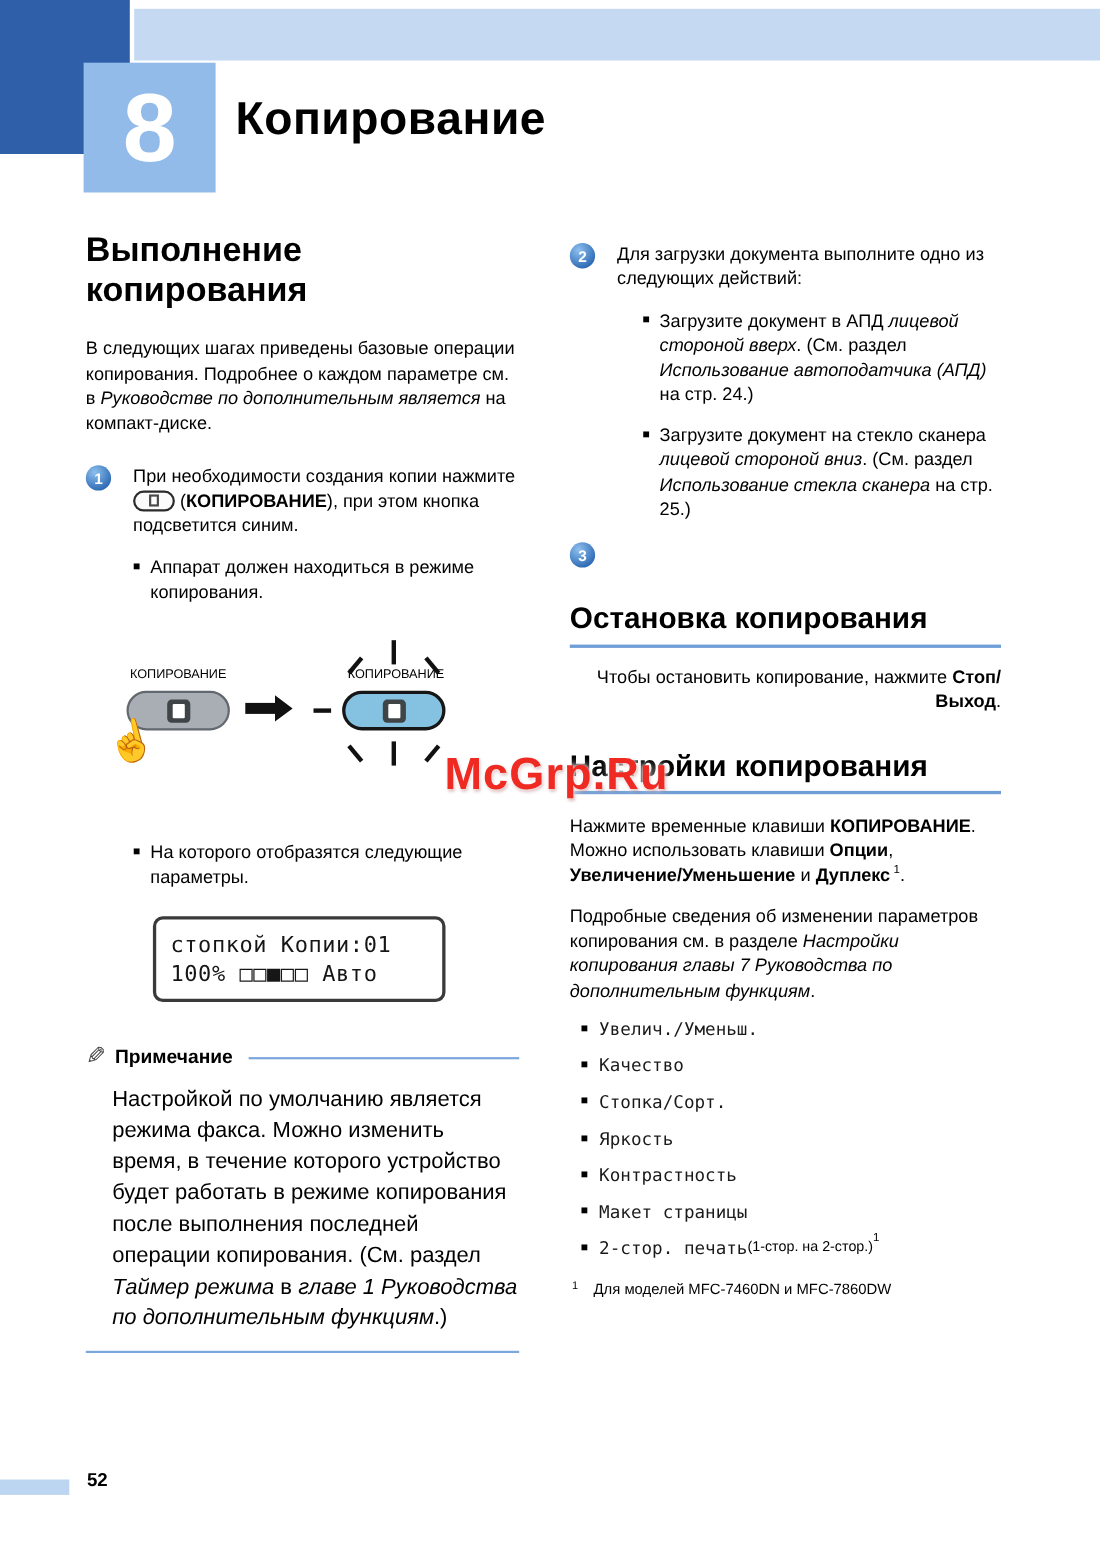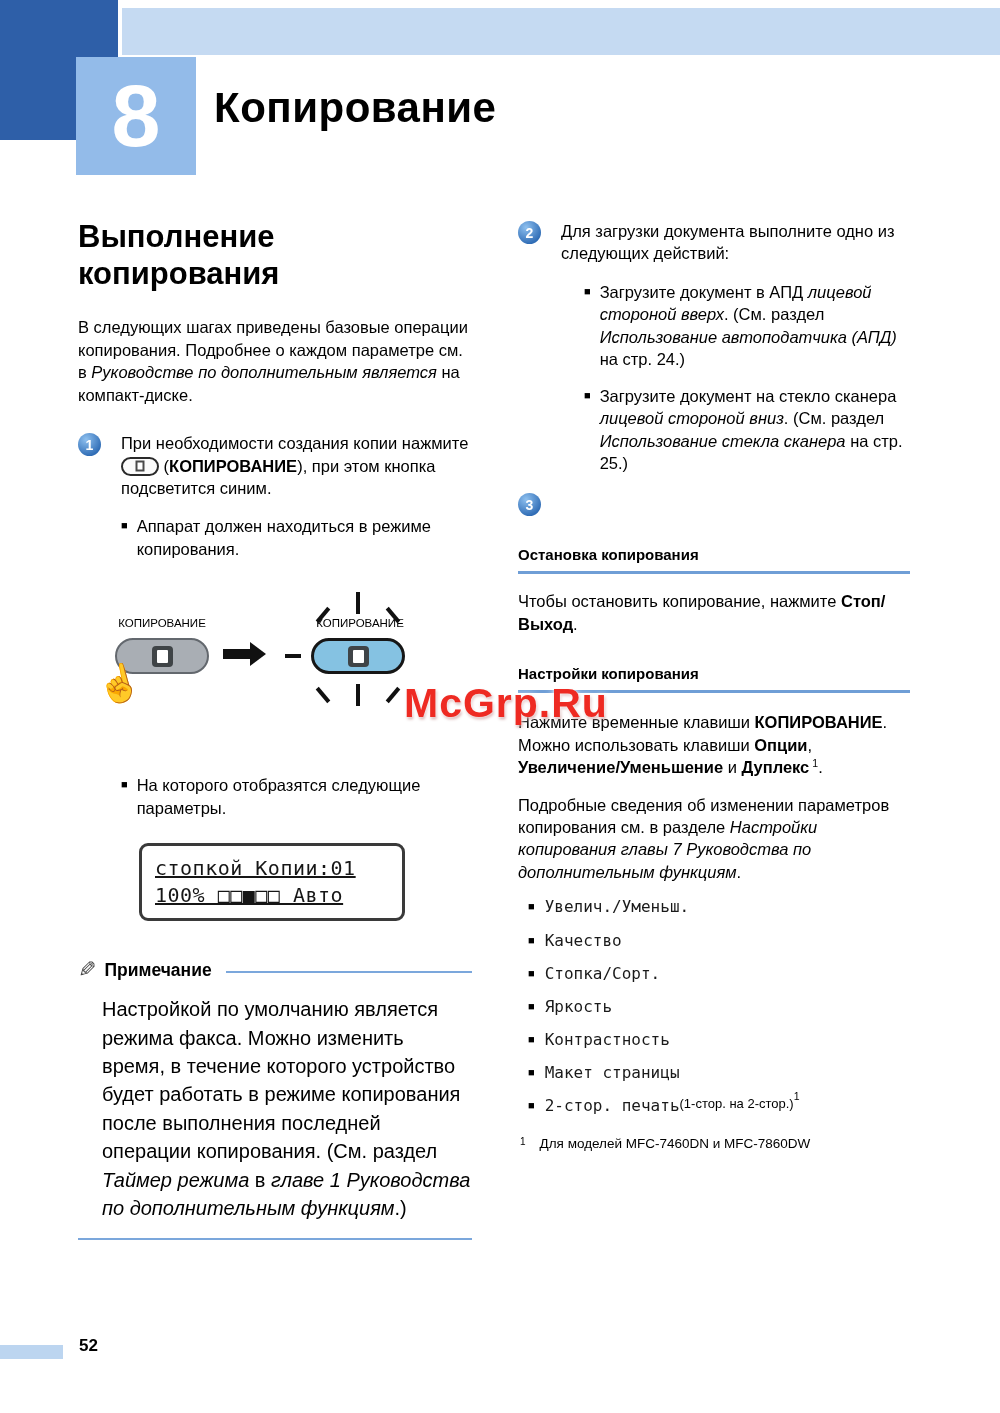--- a/index.html
+++ b/index.html
@@ -9,29 +9,29 @@
 
   
   .corner-block { position:absolute; left:0; top:0; width:118px; height:140px; background:#2e5fa8; }
   .header-bar { position:absolute; left:122px; top:8px; width:878px; height:47px; background:#c5daf2; }
   .chapter-box { position:absolute; left:76px; top:57px; width:120px; height:118px; background:#93bbe9; display:flex; align-items:center; justify-content:center; z-index:2; }
   .chapter-num { color:#fff; font-size:88px; font-weight:bold; line-height:1; }
   .chapter-title { position:absolute; left:214px; top:84px; font-size:42px; font-weight:bold; letter-spacing:.5px; }
 
   
   .col { position:absolute; }
-  .col-left { left:78px; top:218px; width:394px; }
+  .col-left { left:78px; top:208px; width:394px; }
   .col-right { left:518px; top:220px; width:392px; }
 
   .main-heading { font-size:31px; font-weight:bold; line-height:1.2; width:260px; margin-bottom:24px; }
-  .h2 { font-size:15px; font-weight:bold; margin-top:30px; line-height:1.2; }
+  .h2 { font-size:27px; font-weight:bold; margin-top:30px; line-height:1.2; }
   .rule { height:3px; background:#6f9ed6; margin-top:7px; }
 
   .body-p { font-size:16.5px; line-height:1.36; }
-  .mt16 { margin-top:16px; }
+  .mt16 { margin-top:16px;text-align:right; }
   .mt15 { margin-top:15px; }
   .mt18 { margin-top:18px; }
 
   
   .step { display:flex; }
   .step1 { margin-top:26px; }
   .step3 { margin-top:18px; }
   .step-circle { flex:0 0 auto; width:23px; height:23px; border-radius:50%;
     background:radial-gradient(circle at 35% 28%, #8ec0ef, #2f6cb5 75%);
     color:#fff; font-size:14px; font-weight:bold; display:flex; align-items:center; justify-content:center;
@@ -70,21 +70,21 @@
   .ray.s  { left:261px; top:104px; width:4px; height:22px; }
   .ray.w  { left:190px; top:74px;  width:16px; height:4px; }
   .ray.nw { left:226px; top:26px;  width:4px; height:18px; transform:rotate(40deg); }
   .ray.ne { left:296px; top:26px;  width:4px; height:18px; transform:rotate(-40deg); }
   .ray.sw { left:226px; top:106px; width:4px; height:18px; transform:rotate(-40deg); }
   .ray.se { left:296px; top:106px; width:4px; height:18px; transform:rotate(40deg); }
 
   
   .lcd { margin:24px 0 0 18px; width:266px; border:3px solid #3a3a3a; border-radius:9px;
     padding:9px 0 9px 13px; font-family:"DejaVu Sans Mono", monospace; font-size:20px;
-    line-height:1.35; color:#161616; letter-spacing:.5px; background:#fff;text-decoration:underline; }
+    line-height:1.35; color:#161616; letter-spacing:.5px; background:#fff; }
 
   
   .note { margin-top:36px; }
   .note-head { display:flex; align-items:center; }
   .note-icon { font-size:22px; color:#444; margin-right:8px; transform:scaleX(-1); }
   .note-title { font-size:17.5px; font-weight:bold; margin-right:14px; }
   .note-line { flex:1; height:2px; background:#7ba7dc; margin-top:4px; }
   .note-body { margin:12px 0 0 24px; font-size:20px; line-height:1.42; }
   .note-bottom { height:2px; background:#7ba7dc; margin-top:16px; }
 

